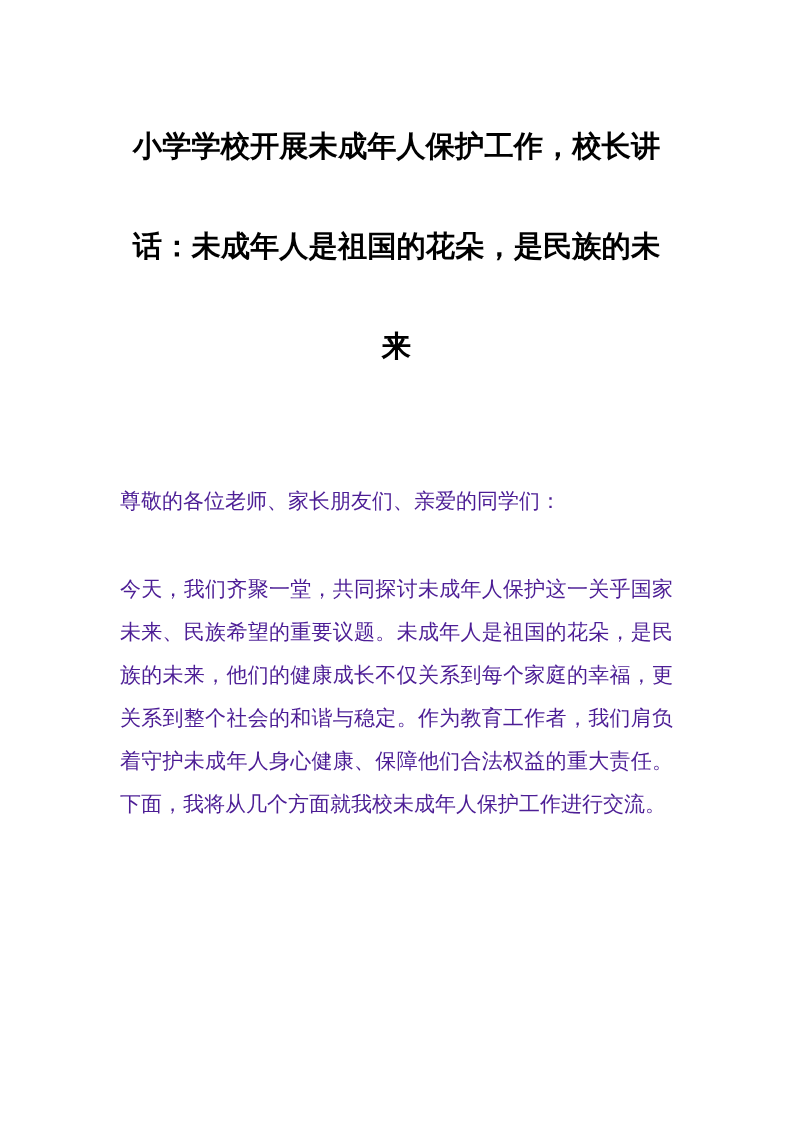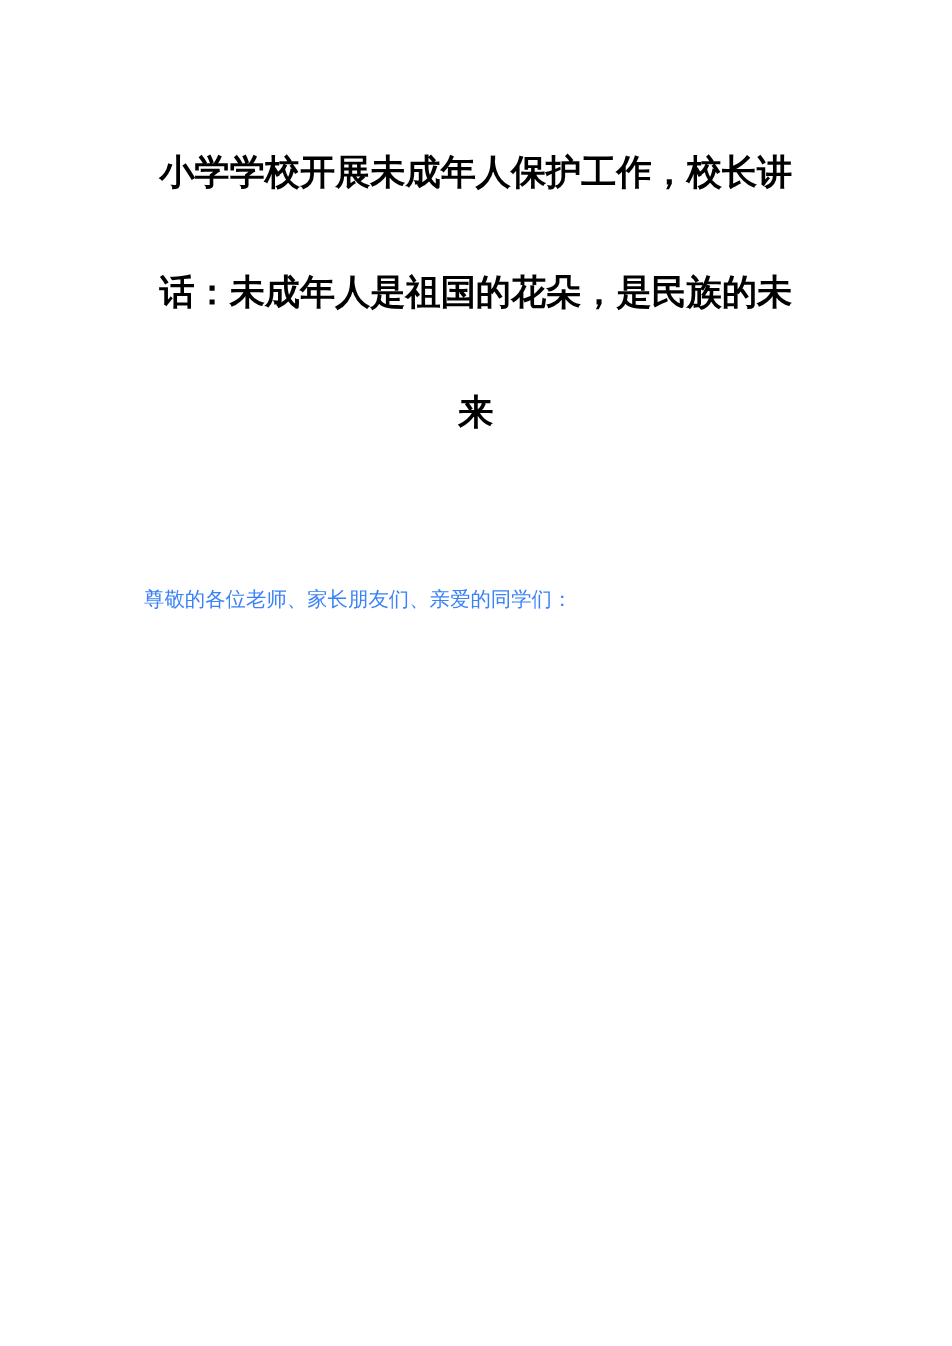--- a/index.html
+++ b/index.html
@@ -8,45 +8,46 @@
     background: #ffffff;
   }
   .page {
     position: relative;
     width: 793px;
     height: 1122px;
     box-sizing: border-box;
     background: #ffffff;
     padding: 96px 120px 0 120px;
     overflow: hidden;
-    font-family: Liberation Mono, monospace;
+    font-family: Liberation Serif, serif;
     border-radius: 13px;
   }
   .doc-title {
     margin: 0 0 84px 0;
     font-size: 29.3px;
     font-weight: 700;
     line-height: 100px;
     text-align: center;
     color: #000000;
     letter-spacing: 0;
   }
   .doc-paragraph {
     margin: 0 0 45px 0;
-    font-size: 17px;
+    font-size: 21px;
     font-weight: 400;
     line-height: 43px;
-    color: #3b82f6;
+    color: #4c1d95;
     text-align: justify;
     text-justify: inter-ideograph;
     letter-spacing: 0;
   }
 </style>
 </head>
 <body>
 
 <div class="page">
   <h1 class="doc-title">小学学校开展未成年人保护工作，校长讲话：未成年人是祖国的花朵，是民族的未来</h1>
 
   <p class="doc-paragraph">尊敬的各位老师、家长朋友们、亲爱的同学们：</p>
 
 
+  <p class="doc-paragraph">今天，我们齐聚一堂，共同探讨未成年人保护这一关乎国家未来、民族希望的重要议题。未成年人是祖国的花朵，是民族的未来，他们的健康成长不仅关系到每个家庭的幸福，更关系到整个社会的和谐与稳定。作为教育工作者，我们肩负着守护未成年人身心健康、保障他们合法权益的重大责任。下面，我将从几个方面就我校未成年人保护工作进行交流。</p>
 </div>
 
 </body></html>

